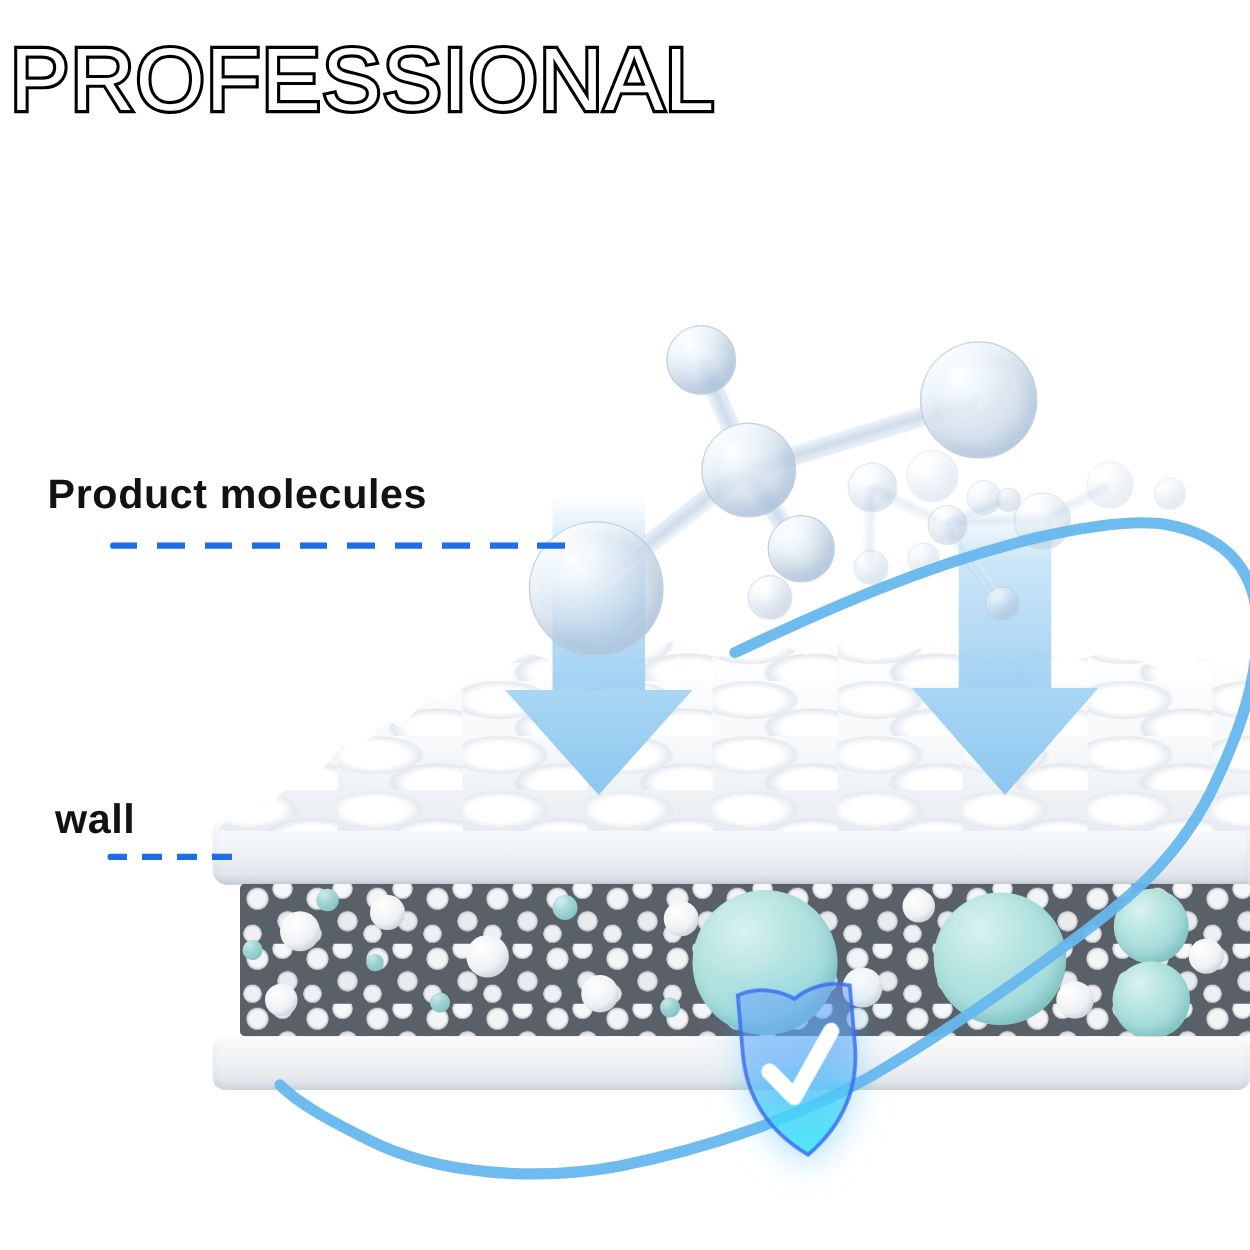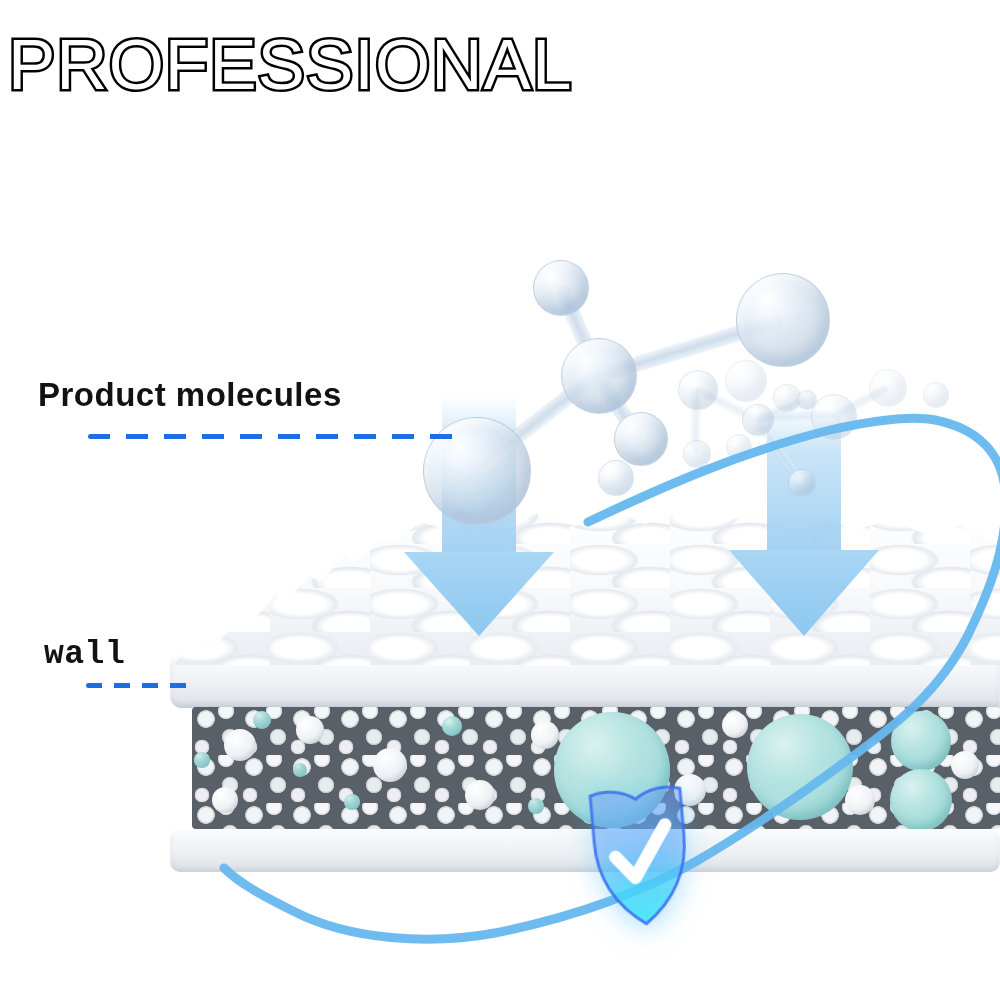--- a/index.html
+++ b/index.html
@@ -88,21 +88,21 @@
 
 <div id="canvas">
 
   <div class="title">
     <div>PROFESSIONAL</div>
   </div>
 
   <div class="callout-label" style="left:38px;top:376px;">Product molecules</div>
   <div class="leader long"></div>
 
-  <div class="callout-label" style="left:44px;top:636px;font-family:Liberation Mono, monospace;">wall</div>
+  <div class="callout-label" style="left:44px;top:636px;">wall</div>
   <div class="leader short"></div>
 
   <div class="slab top"></div>
   <div class="slab bottom"></div>
 
   <div class="core">
     <div class="wsphere" style="left:32px;top:22px;width:32px;height:32px;"></div>
     <div class="wsphere" style="left:104px;top:9px;width:28px;height:28px;"></div>
     <div class="wsphere" style="left:181px;top:41px;width:34px;height:34px;"></div>
     <div class="wsphere" style="left:273px;top:73px;width:30px;height:30px;"></div>

